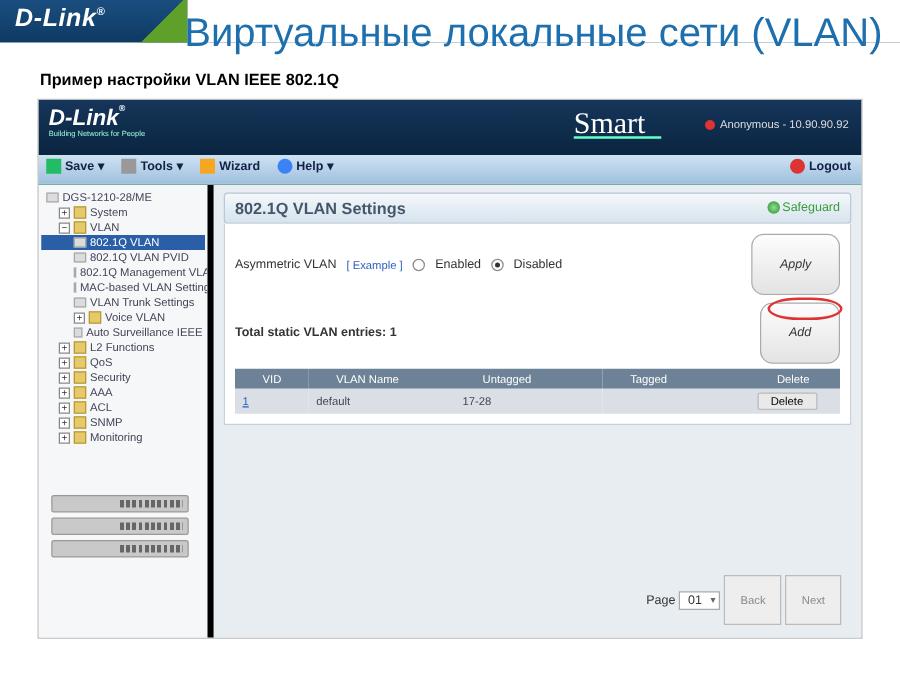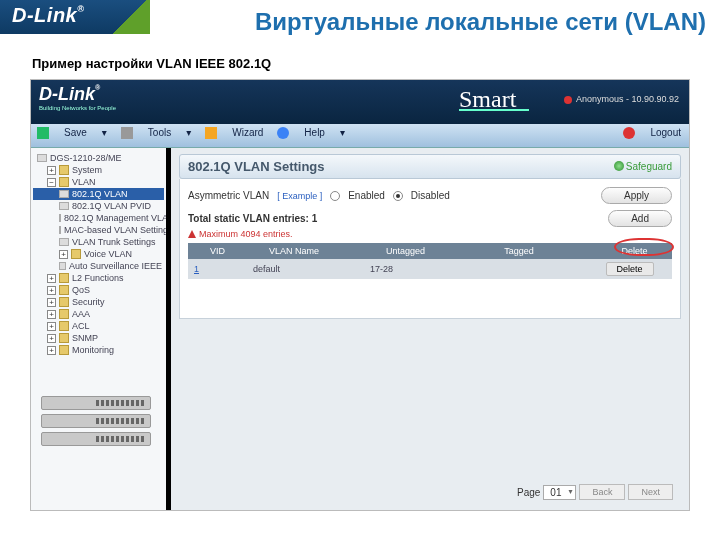--- a/index.html
+++ b/index.html
@@ -7,36 +7,36 @@
 
   .slide { width: 720px; height: 436px; position: relative; }
 
   
   .top-band { height: 34px; background: linear-gradient(#1a4e7f,#0e3a63); position: relative; }
   .brand { position:absolute; left:12px; top:4px; color:#fff; font-weight:bold; font-size:20px; font-style:italic; letter-spacing:.5px; }
   .reg { font-size:9px; vertical-align:top; }
   .band-accent { position:absolute; left:110px; top:0; bottom:0; width:40px; background:linear-gradient(135deg,transparent 49%,#5fa02a 50%); }
   .band-white { position:absolute; left:150px; right:0; top:0; bottom:0; background:#fff; }
 
-  .slide-title { color:#1e6fae; font-size:24px; font-weight:bold; text-align:center; padding:6px 14px 0 0; position:absolute; right:0; top:2px; }
+  .slide-title { color:#1e6fae; font-size:32px; font-weight:normal; text-align:center; padding:6px 14px 0 0; position:absolute; right:0; top:2px; }
   .subtitle { font-size:13px; font-weight:bold; padding: 22px 0 8px 32px; }
 
   
   .app { margin: 0 30px 0 30px; border:1px solid #bbb; height: 432px; font-size:10px; color:#333; background:#fff; position:relative; }
   .app-header { height:44px; background:linear-gradient(#15355a,#0a2540); position:relative; color:#fff; }
   .app-logo { position:absolute; left:8px; top:4px; font-weight:bold; font-style:italic; font-size:18px; }
   .app-logo small { display:block; font-size:6px; font-style:normal; font-weight:normal; color:#9fd; }
   .smart { position:absolute; right:160px; top:6px; font-family:'Brush Script MT',cursive; font-size:24px; color:#fff; }
   .smart .underline { display:block; height:2px; background:#6fc; width:70px; margin-top:-4px; }
   .user-box { position:absolute; right:10px; top:14px; font-size:9px; color:#ddd; }
   .user-dot { display:inline-block; width:8px;height:8px;border-radius:50%;background:#d33; margin-right:4px; vertical-align:middle;}
 
   .menubar { height:24px; background:linear-gradient(#cfe2f3,#9fc0de); position:relative; border-bottom:1px solid #7aa; }
   .menu-left { position:absolute; left:6px; top:3px; display:flex; gap:14px; }
-  .menu-item { display:flex; align-items:flex-start; gap:15px; color:#124; font-size:10px; cursor:pointer; }
+  .menu-item { display:flex; align-items:flex-end; gap:3px; color:#124; font-size:10px; cursor:pointer;font-weight:bold; }
   .mi-icon { width:12px;height:12px; display:inline-block; }
   .menu-right { position:absolute; right:8px; top:3px; }
 
   .app-body { display:flex; height: calc(100% - 68px); }
 
   
   .tree { width:140px; border-right:5px solid #000000; background:#f5f7f9; padding:4px 2px; overflow:hidden; }
   .tree-node { display:flex; align-items:center; gap:3px; padding:1px 2px 1px 4px; color:#445; white-space:nowrap; font-size:9px; cursor:pointer;}
   .tree-node.sel { background:#2a5fa8; color:#fff; }
   .tree-indent1 { padding-left:14px; }
@@ -54,38 +54,38 @@
   .panel-title h3 { font-size:13px; color:#45586b; font-weight:bold; }
   .safeguard { color:#3a9b3a; font-size:10px; display:flex; align-items:flex-start; gap:2px;}
   .sg-dot { width:10px;height:10px;border-radius:50%; background:radial-gradient(#8ee08e,#2a8a2a); }
 
   .panel-body { background:#fff; border:1px solid #c7d1da; border-top:none; padding:8px; font-size:10px; min-height:140px;}
   .row { display:flex; align-items:center; gap:8px; margin-bottom:6px; }
   .link { color:#2a5fbf; cursor:pointer; font-size:9px;text-align:right;}
   .radio { width:10px;height:10px;border-radius:50%;border:1px solid #888; display:inline-block; position:relative; }
   .radio.on::after{content:"";position:absolute;inset:2px;border-radius:50%;background:#333;}
   .btn { background:linear-gradient(#fdfdfd,#e3e3e3); border:1px solid #aaa; border-radius:10px; padding:2px 16px; font-size:10px; color:#333; cursor:pointer; }
-  .btn.wide { padding:2px 22px; }
+  .btn.wide { padding:18px 22px;font-style:italic; }
   .right { margin-left:auto; }
 
   .total-line { color:#333; }
   .note { color:#c33; font-size:9px; display:flex; align-items:center; gap:3px;}
   .note-icon { width:8px;height:8px; background:#c33; clip-path:polygon(50% 0,100% 100%,0 100%); }
   .add-circle { position:absolute; right:6px; top:59px; width:60px; height:18px; border:2px solid #d33; border-radius:50%/60%; pointer-events:none; }
 
   table.grid { width:100%; border-collapse:collapse; margin-top:4px; font-size:9px;}
   .grid th { background:#6d8296; color:#fff; text-align:left; padding:3px 22px; font-weight:normal;}
   .grid td { background:#d9dfe5; padding:3px 6px; color:#445;}
   .grid td.vid { color:#2a5fbf; text-decoration:underline; cursor:pointer;}
   .del-btn { background:#e9e9e9; border:1px solid #bbb; padding:1px 10px; font-size:9px; border-radius:2px; cursor:pointer;}
 
   .pager { position:absolute; right:16px; bottom:10px; display:flex; align-items:center; gap:3px; font-size:10px;}
   .pg-sel { border:1px solid #aaa; padding:1px 14px 1px 6px; background:#fff; position:relative;}
   .pg-sel::after{content:"▾"; position:absolute; right:3px; top:1px; font-size:8px; color:#666;}
-  .nav-btn { background:#eee; border:1px solid #bbb; padding:2px 12px; color:#888; font-size:9px;}
+  .nav-btn { background:#eee; border:1px solid #bbb; padding:14px 12px; color:#888; font-size:9px;}
 </style>
 </head>
 <body>
 
 <div class="slide">
   <div class="top-band">
     <div class="brand">
       <span>D-Link</span><span class="reg">®</span>
     </div>
     <div class="band-accent"></div>
@@ -242,24 +242,20 @@
             <span class="radio on"></span>
             <span>Disabled</span>
             <button class="btn wide right">Apply</button>
           </div>
 
           <div class="row" style="margin-bottom:2px;">
             <span class="total-line">
               <b><span>Total static VLAN entries:</span> <span>1</span></b>
             </span>
             <button class="btn wide right">Add</button>
-          </div>
-          <div class="note">
-            <span class="note-icon"></span>
-            <span>Maximum 4094 entries.</span>
           </div>
           <div class="add-circle"></div>
 
           <table class="grid">
             <thead>
                 <tr>
               <th style="width:10%">VID</th>
               <th style="width:25%">VLAN Name</th>
               <th style="width:25%">Untagged</th>
               <th style="width:25%">Tagged</th>

